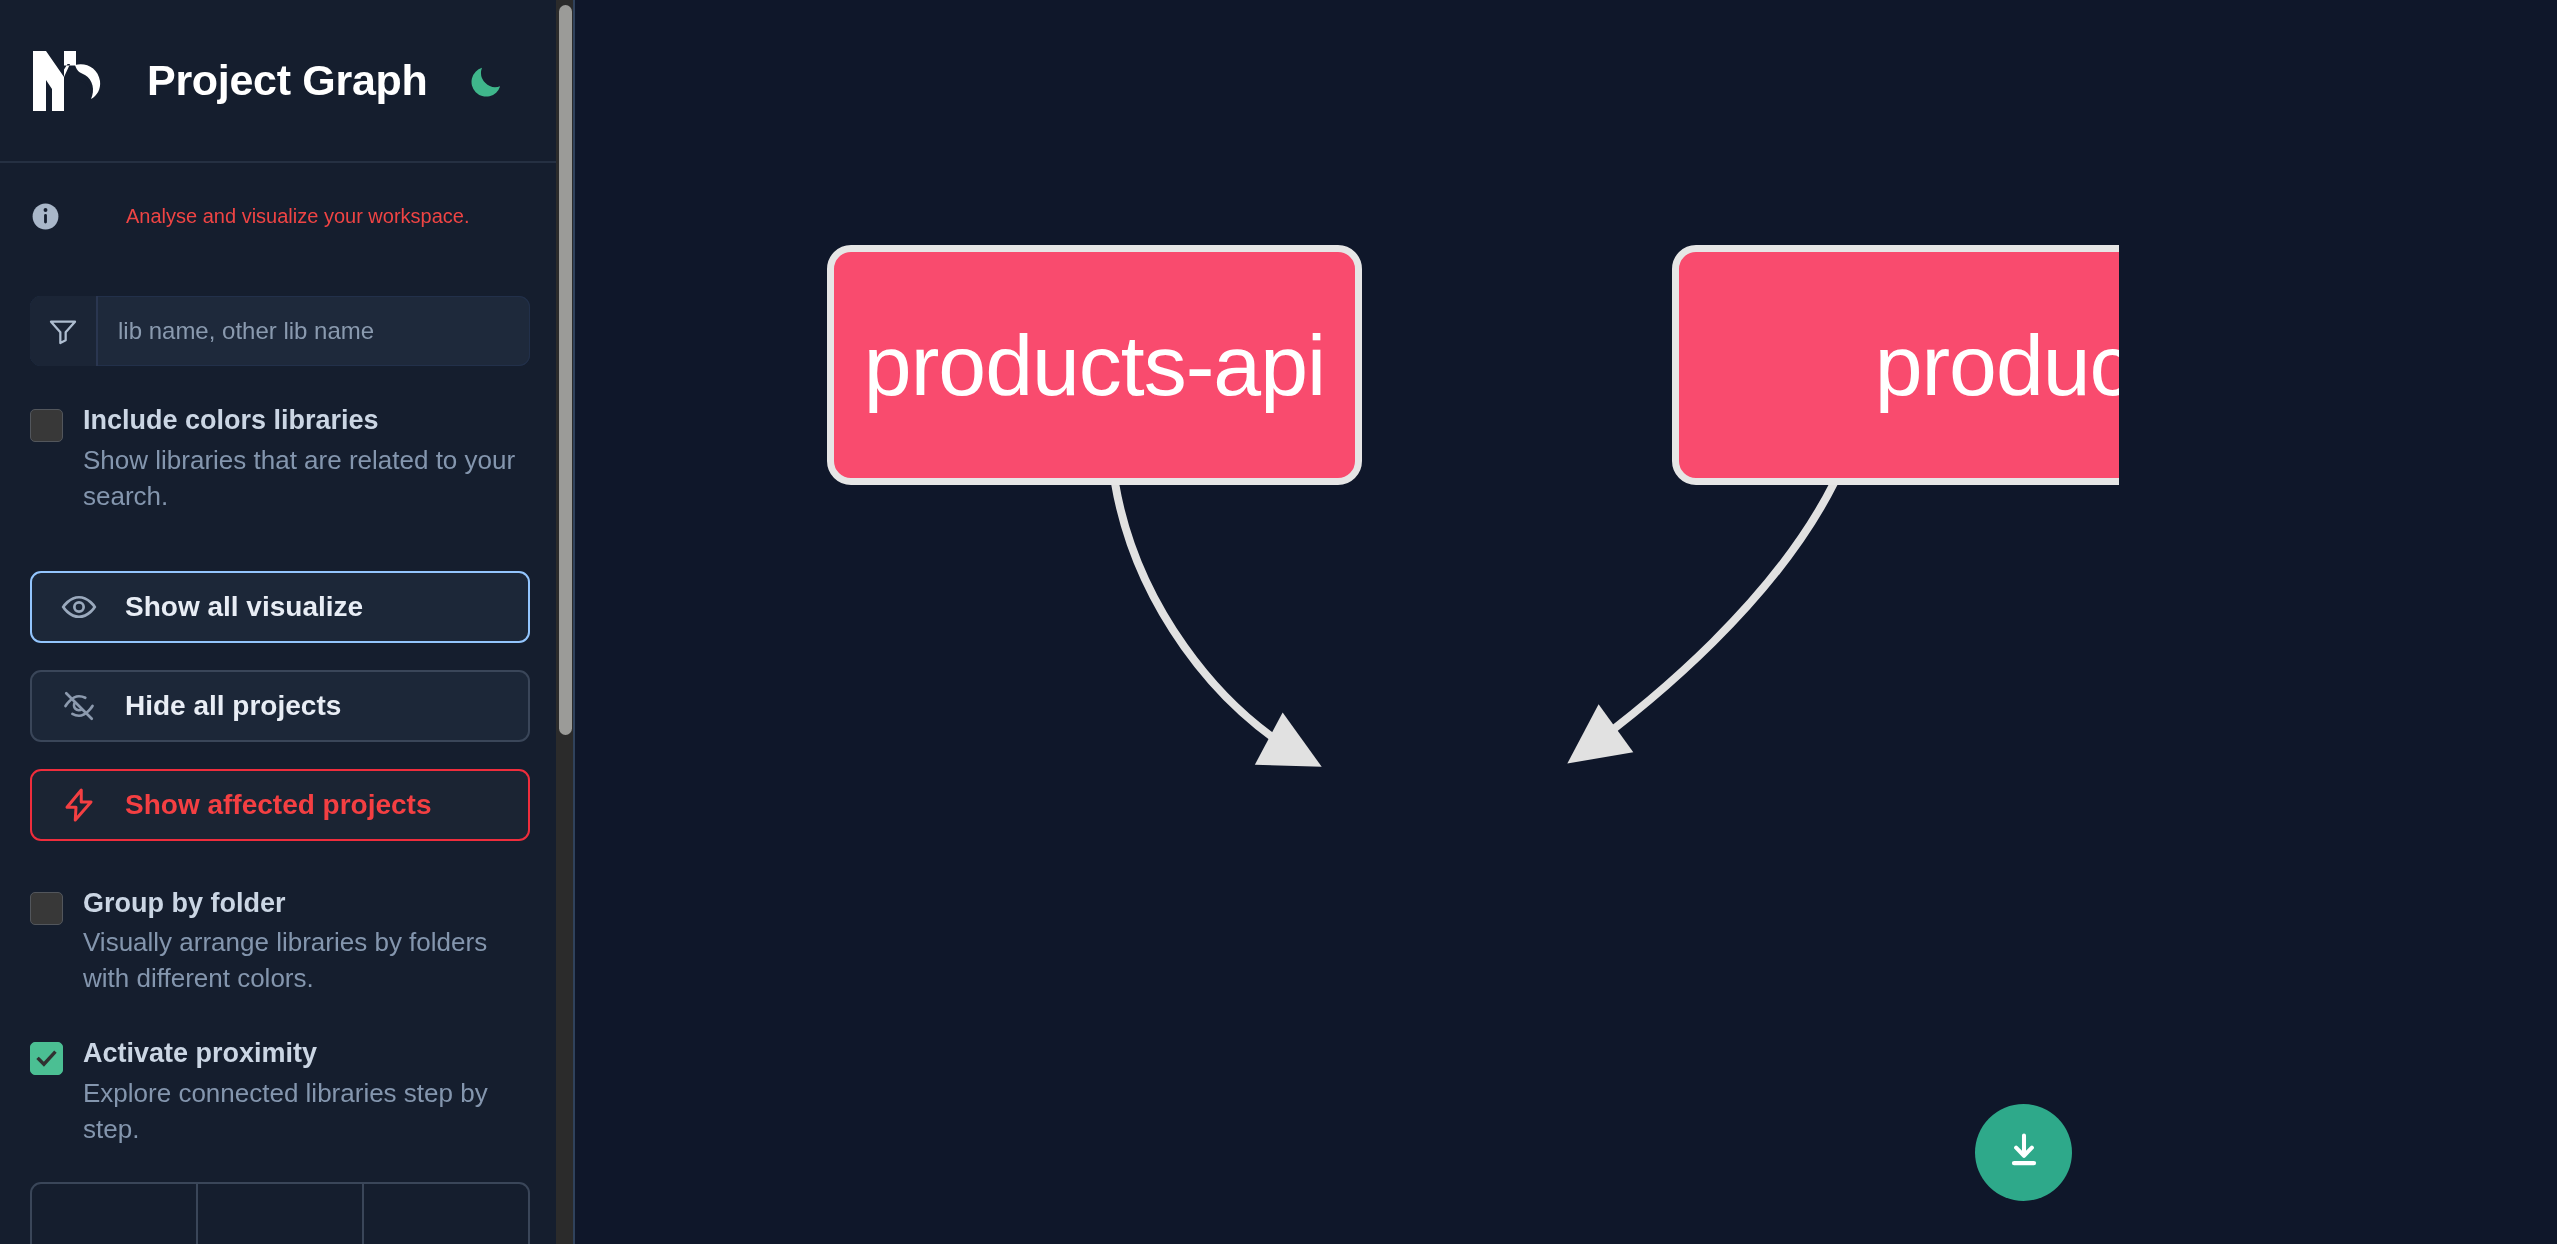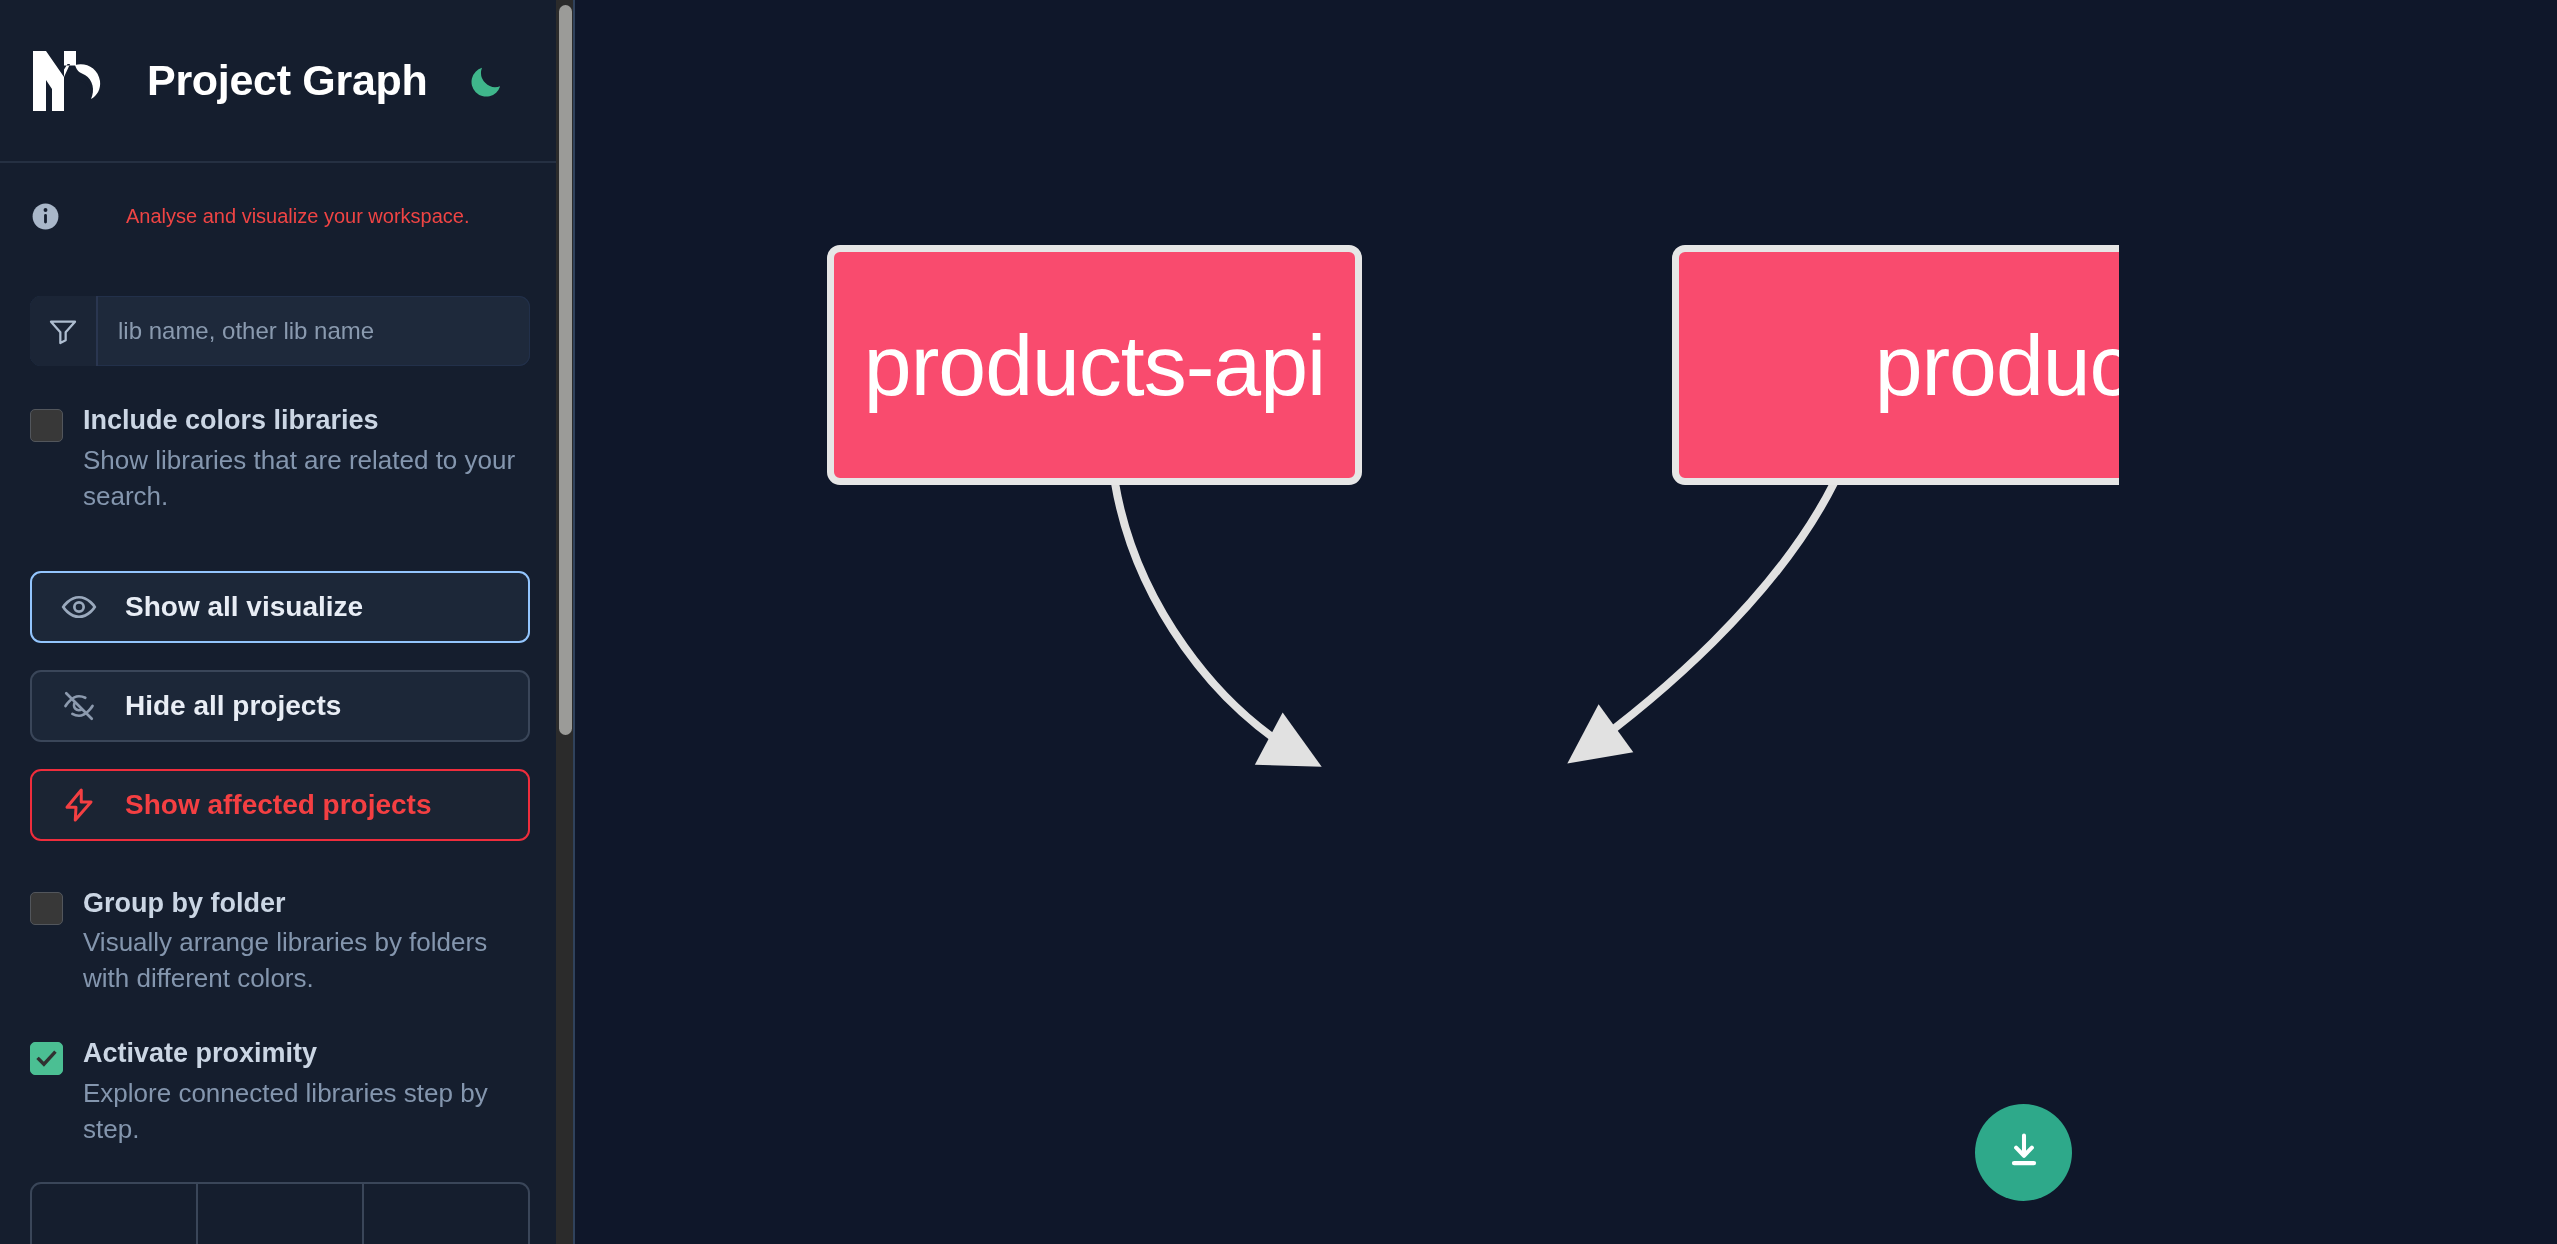--- a/index.html
+++ b/index.html
@@ -244,21 +244,21 @@
     flex: 1 1 auto;
     height: 1244px;
     background: #0F172A;
     overflow: hidden;
   }
   .graph-svg { position: absolute; top: 0; left: 0; }
   .node {
     position: absolute;
     background: #F94B6E;
     border: 7px solid #E6E6E6;
-    border-radius: 13px;
+    border-radius: 24px;
     display: flex;
     align-items: center;
     justify-content: center;
     box-sizing: border-box;
     cursor: pointer;
   }
   .node-label {
     color: #FFFFFF;
     font-size: 86px;
     font-weight: 400;

